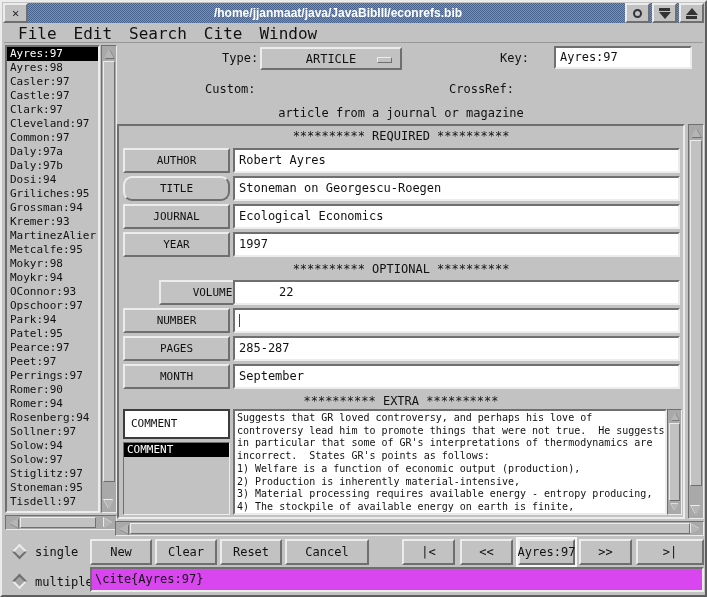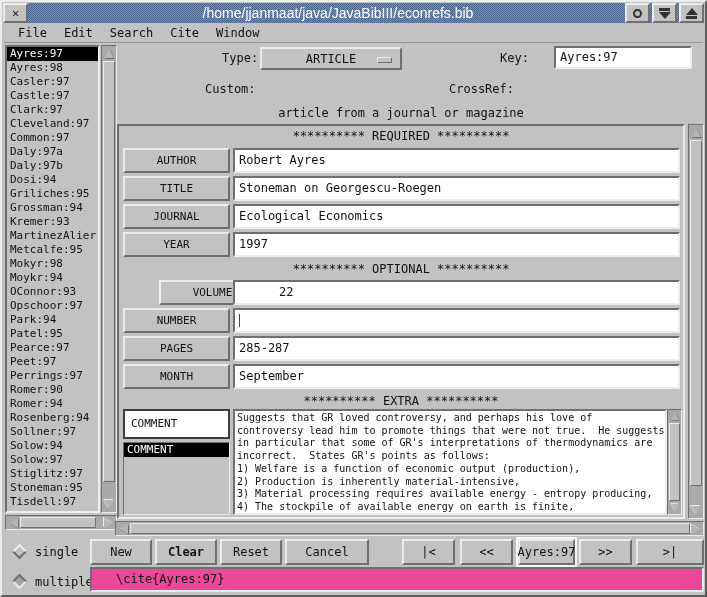--- a/index.html
+++ b/index.html
@@ -22,35 +22,35 @@
   
   .titlebar {
     position:absolute; left:1px; top:1px; width:701px; height:20px;
     display:flex; align-items:stretch;
     background:#48648e;
     background-image:conic-gradient(#7b91b3 25%, #48648e 0 50%, #7b91b3 0 75%, #48648e 0);
     background-size:2px 2px;
   }
   .tb-btn { width:25px; height:20px; display:flex; align-items:center; justify-content:center; flex:none; }
   .tb-title { flex:1; display:flex; align-items:center; justify-content:center;
-    color:#fff; font-family:"Liberation Sans", sans-serif; font-weight:normal; font-size:14px;
+    color:#fff; font-family:"Liberation Sans", sans-serif; font-weight:bold; font-size:12px;
     white-space:nowrap; overflow:hidden;padding-left:23px; }
   .x-glyph { font-size:12px; font-weight:bold; color:#222; line-height:1; }
   .glyph-circle { width:9px; height:9px; border:2px solid #333; border-radius:50%; }
   .glyph-col { display:flex; flex-direction:column; align-items:center; gap:1px; }
   .gbar { width:11px; height:3px; background:#333; }
   .tri-dn-big { width:0; height:0; border-left:6px solid transparent; border-right:6px solid transparent; border-top:7px solid #333; }
   .tri-up-big { width:0; height:0; border-left:6px solid transparent; border-right:6px solid transparent; border-bottom:7px solid #333; }
   .tb-gap { width:2px; flex:none; }
 
   
   .menubar {
     position:absolute; left:2px; top:22px; width:699px; height:19px;
     display:flex; align-items:center; gap:17px; padding-left:14px;
-    font-size:12px; border-bottom:1px solid #989898; background:#c2c2c2;
+    font-size:16px; border-bottom:1px solid #989898; background:#c2c2c2;
   }
   .menu-item { cursor:default; white-space:nowrap; }
 
   
   .ref-list {
     position:absolute; left:3px; top:43px; width:95px; height:468px;
     background:#c2c2c2; overflow:hidden;
     border:2px solid; border-color:#6f6f6f #ececec #ececec #6f6f6f;
   }
   .sbitem { height:14px; line-height:14px; font-size:11px; padding-left:3px; white-space:nowrap; overflow:hidden; }
@@ -94,22 +94,22 @@
 
   
   .btn { position:absolute; display:flex; align-items:center; justify-content:center;
     font-size:12px; height:26px; top:537px; white-space:nowrap; }
   .nav-current { outline:2px solid #f6f6f6; }
   .diamond { position:absolute; width:11px; height:11px; transform:rotate(45deg); }
   .diamond.raised2 { background:#c2c2c2; border:2px solid; border-color:#ececec #6f6f6f #6f6f6f #ececec; }
   .diamond.sunken2 { background:#a3a3a3; border:2px solid; border-color:#6f6f6f #ececec #ececec #6f6f6f; }
   .mode-label { position:absolute; font-size:12px; }
   .cite-field { position:absolute; left:88px; top:565px; width:614px; height:25px;
-    background:#ec4899; border:2px solid; border-color:#6f6f6f #ececec #ececec #6f6f6f;
-    font-size:12px; line-height:21px; padding-left:24px; white-space:nowrap; }
+    background:#d946ef; border:2px solid; border-color:#6f6f6f #ececec #ececec #6f6f6f;
+    font-size:12px; line-height:21px; padding-left:3px; white-space:nowrap; }
 </style>
 </head>
 <body>
 
 <div class="window">
 
   <div class="titlebar">
     <div class="tb-btn raised">
       <span class="x-glyph">✕</span>
     </div>
@@ -206,21 +206,21 @@
   <div class="textfield sunken key-field">Ayres:97</div>
   <span class="hlabel" style="left:203px; top:80px;">Custom:</span>
   <span class="hlabel" style="left:447px; top:80px;">CrossRef:</span>
   <div class="descr">article from a journal or magazine</div>
 
   <div class="main-frame">
     <div class="sec-header" style="top:3px;">********** REQUIRED **********</div>
 
     <div class="flabel raised" style="top:22px;">AUTHOR</div>
     <div class="fval textfield sunken" style="top:22px;">Robert Ayres</div>
-    <div class="flabel raised" style="top:50px;">TITLE</div>
+    <div class="flabel raised" style="top:50px;border-radius:9px;">TITLE</div>
     <div class="fval textfield sunken" style="top:50px;">Stoneman on Georgescu-Roegen</div>
     <div class="flabel raised" style="top:78px;">JOURNAL</div>
     <div class="fval textfield sunken" style="top:78px;">Ecological Economics</div>
     <div class="flabel raised" style="top:106px;">YEAR</div>
     <div class="fval textfield sunken" style="top:106px;">1997</div>
 
     <div class="sec-header" style="top:136px;">********** OPTIONAL **********</div>
 
     <div class="flabel raised" style="top:154px;margin-left:36px;">VOLUME</div>
     <div class="fval textfield sunken" style="top:154px;padding-left:44px;">22</div>
@@ -274,21 +274,21 @@
     <div class="sb-thumb" style="left:14px; top:1px; width:560px; height:11px;"></div>
     <div class="sb-arrow" style="right:1px; top:1px; width:13px; height:11px;">
         <span class="tri-rt"></span>
       </div>
   </div>
 
   <span class="diamond raised2" style="left:12px; top:544px;"></span>
   <span class="mode-label" style="left:33px; top:543px;">single</span>
 
   <div class="btn raised" style="left:88px; width:62px;">New</div>
-  <div class="btn raised" style="left:153px; width:62px;font-weight:bold;">Clear</div>
+  <div class="btn raised" style="left:153px; width:62px;">Clear</div>
   <div class="btn raised" style="left:218px; width:62px;">Reset</div>
   <div class="btn raised" style="left:283px; width:84px;">Cancel</div>
 
   <div class="btn raised" style="left:400px; width:53px;">|&lt;</div>
   <div class="btn raised" style="left:458px; width:53px;">&lt;&lt;</div>
   <div class="btn raised nav-current" style="left:516px; width:57px;">Ayres:97</div>
   <div class="btn raised" style="left:577px; width:53px;">&gt;&gt;</div>
   <div class="btn raised" style="left:634px; width:68px;">&gt;|</div>
 
   <span class="diamond sunken2" style="left:12px; top:574px;"></span>

